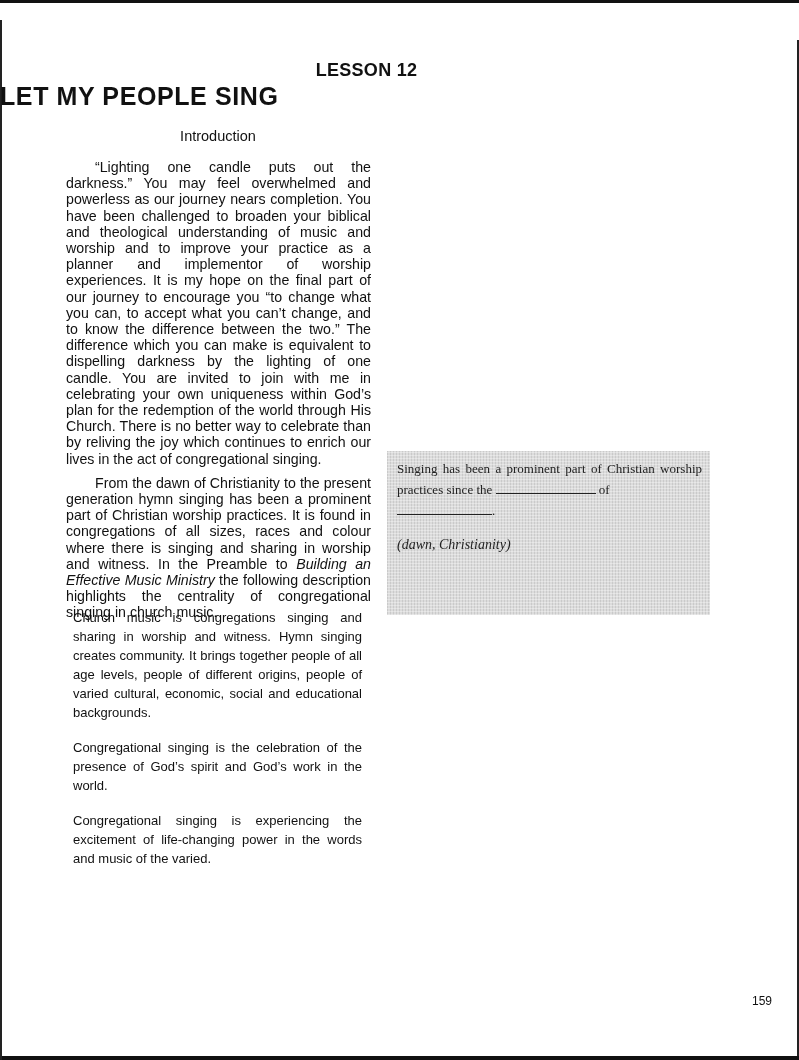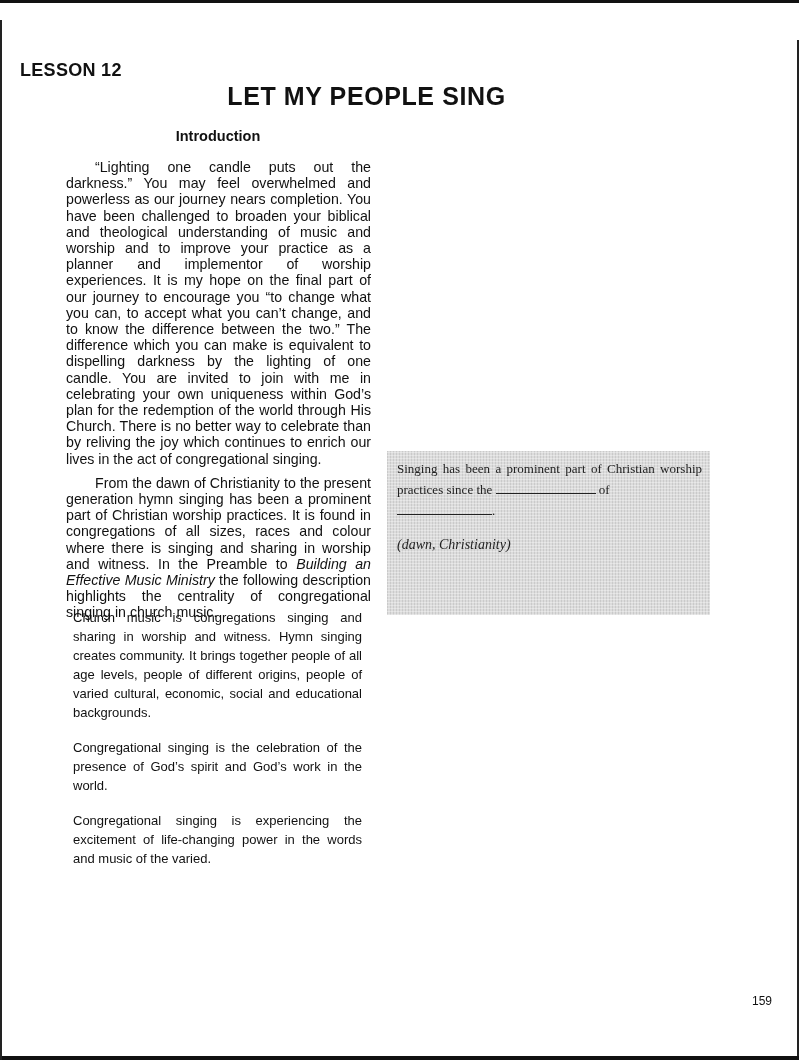--- a/index.html
+++ b/index.html
@@ -6,30 +6,30 @@
     body {
       width: 799px; height: 1060px; background: #ffffff; position: relative; overflow: hidden;
       font-family: "Liberation Sans", sans-serif; color: #111;
     }
     .edge-top { position: absolute; left: 0; top: 0; width: 799px; height: 3px; background: #111; }
     .edge-bottom { position: absolute; left: 0; top: 1056px; width: 799px; height: 4px; background: #111; }
     .edge-left { position: absolute; left: 0; top: 20px; width: 2px; height: 1040px; background: #222; }
     .edge-right { position: absolute; left: 797px; top: 40px; width: 2px; height: 1016px; background: #222; }
 
     .lesson-label {
-      position: absolute; left: 0; width: 733px; top: 60px; text-align: left;
-      font-weight: bold; font-size: 18px; letter-spacing: 0.3px; margin-left: 20px;
+      position: absolute; left: 0; width: 733px; top: 60px; text-align: center;
+      font-weight: bold; font-size: 18px; letter-spacing: 0.3px;
     }
     .lesson-title {
-      position: absolute; left: 0; width: 733px; top: 82px; text-align: center;
+      position: absolute; left: 0; width: 733px; top: 82px; text-align: left;
       font-weight: bold; font-size: 25px; letter-spacing: 0.6px;
     }
     .section-heading {
       position: absolute; left: 58px; width: 320px; top: 128px; text-align: center;
-      font-weight: bold; font-size: 14.5px;
+      font-weight: normal; font-size: 14.5px;
     }
     .body-col {
       position: absolute; left: 58px; width: 321px; top: 151px;
       font-size: 14.2px; line-height: 16.2px; text-align: justify;
       hyphens: manual;
     }
     .body-col p { margin: 8px; text-indent: 29px; }
     .quote-col {
       position: absolute; left: 73px; width: 289px; top: 608px;
       font-size: 13px; line-height: 19px; text-align: justify;

